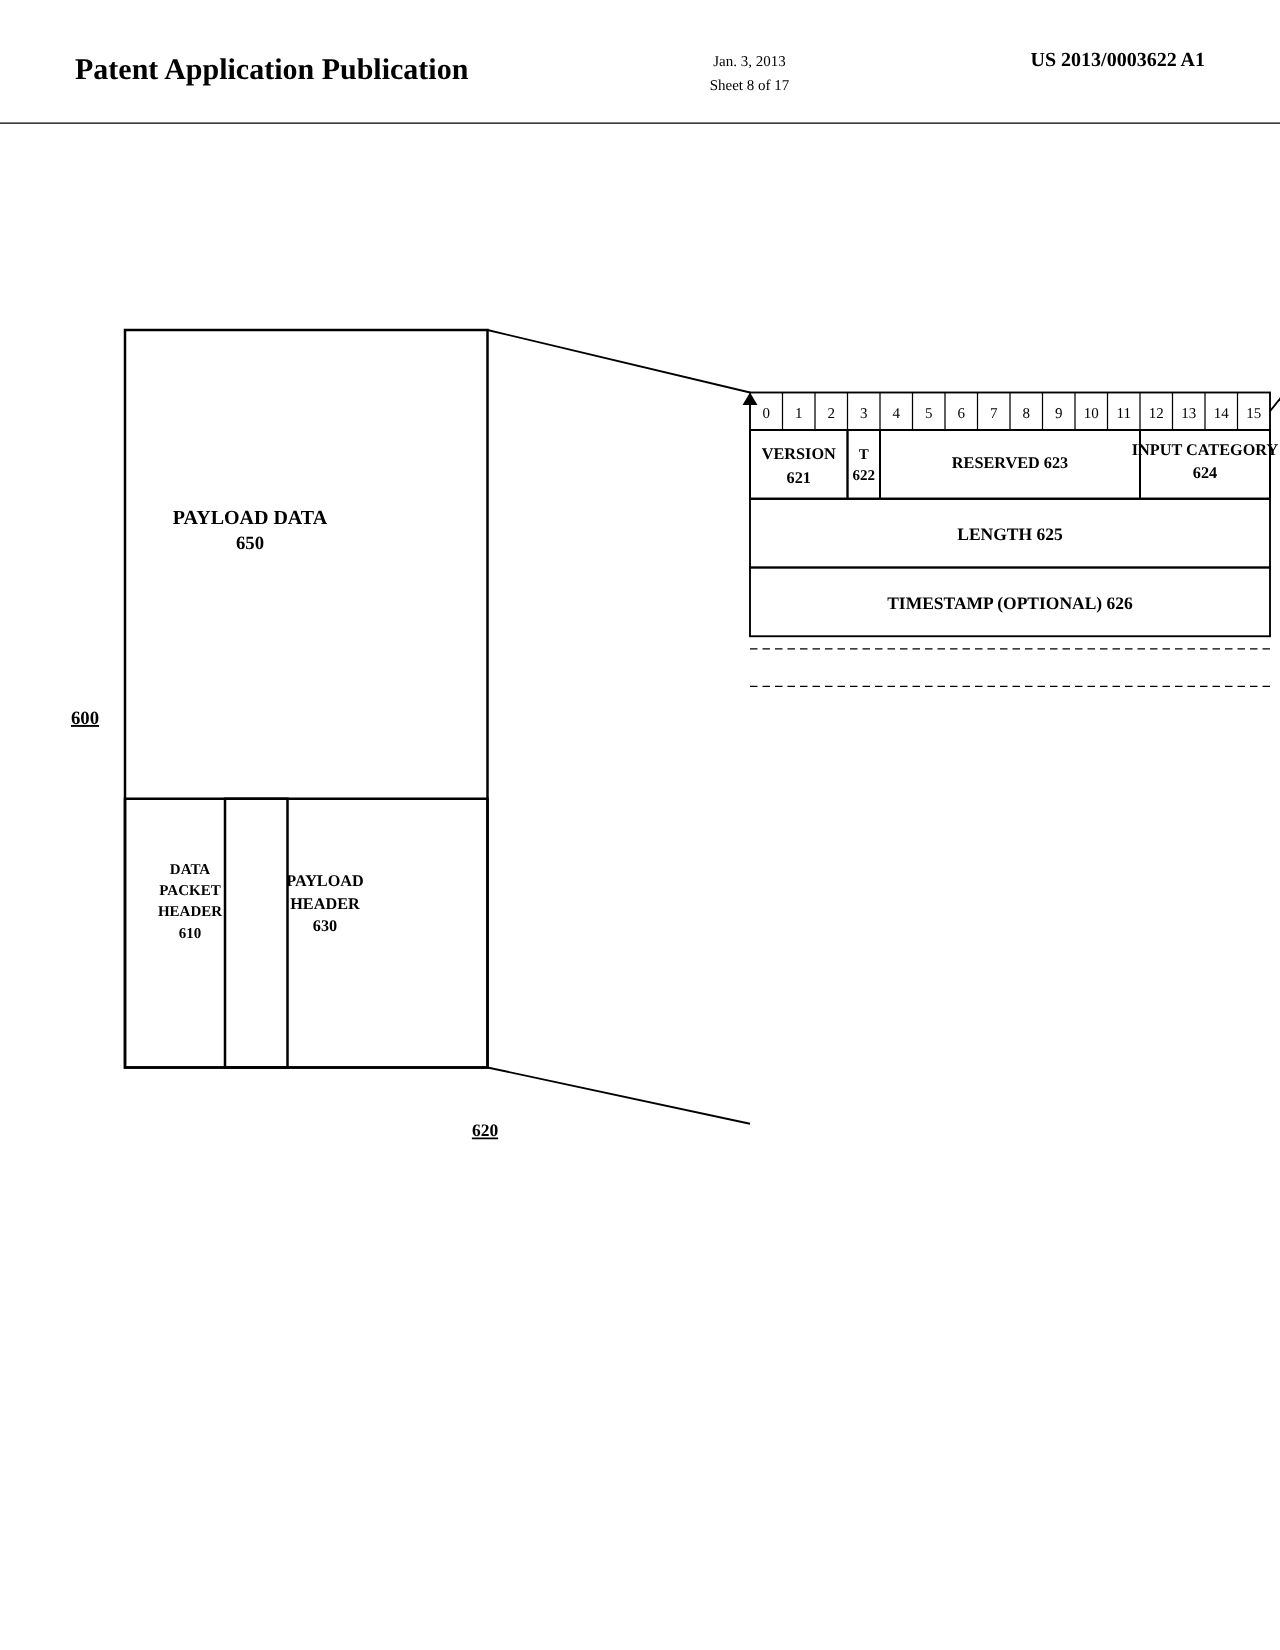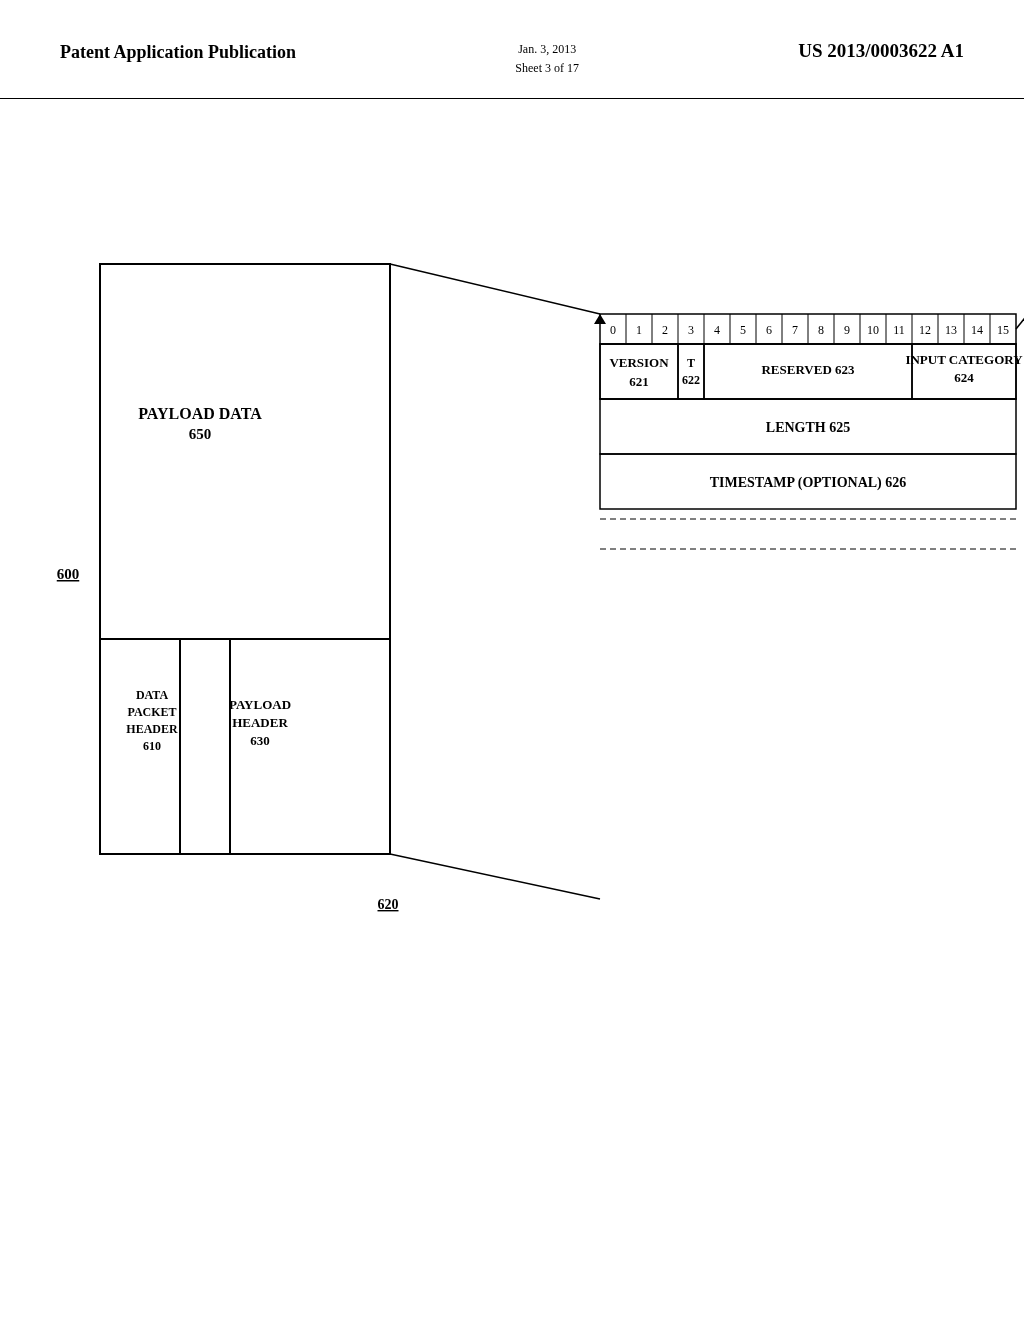--- a/index.html
+++ b/index.html
@@ -14,31 +14,31 @@
 
     
     .page-header {
       display: flex;
       justify-content: space-between;
       align-items: flex-start;
       padding: 40px 60px 20px 60px;
       border-bottom: 1px solid #000;
     }
     .header-left {
-      font-size: 18px;
+      font-size: 24px;
       font-weight: bold;
       line-height: 1.4;
     }
     .header-center {
       font-size: 12px;
       text-align: center;
       line-height: 1.6;
     }
     .header-right {
-      font-size: 19px;
+      font-size: 16px;
       font-weight: bold;
       text-align: right;
     }
 
     
     .diagram-area {
       position: relative;
       width: 100%;
       height: 1180px;
     }
@@ -53,21 +53,21 @@
       pointer-events: none;
     }
   </style>
 </head>
 <body>
 
 <div class="page-header">
   <div class="header-left">Patent Application Publication</div>
   <div class="header-center">
     <div>Jan. 3, 2013</div>
-    <div>Sheet 3 of 17</div>
+    <div>Sheet 8 of 17</div>
   </div>
   <div class="header-right">US 2013/0003622 A1</div>
 </div>
 
 <div class="diagram-area">
 
   <svg class="connectors" xmlns="http://www.w3.org/2000/svg">
 
     <rect x="100" y="165" width="290" height="590" fill="none" stroke="#000" stroke-width="2"></rect>
 

